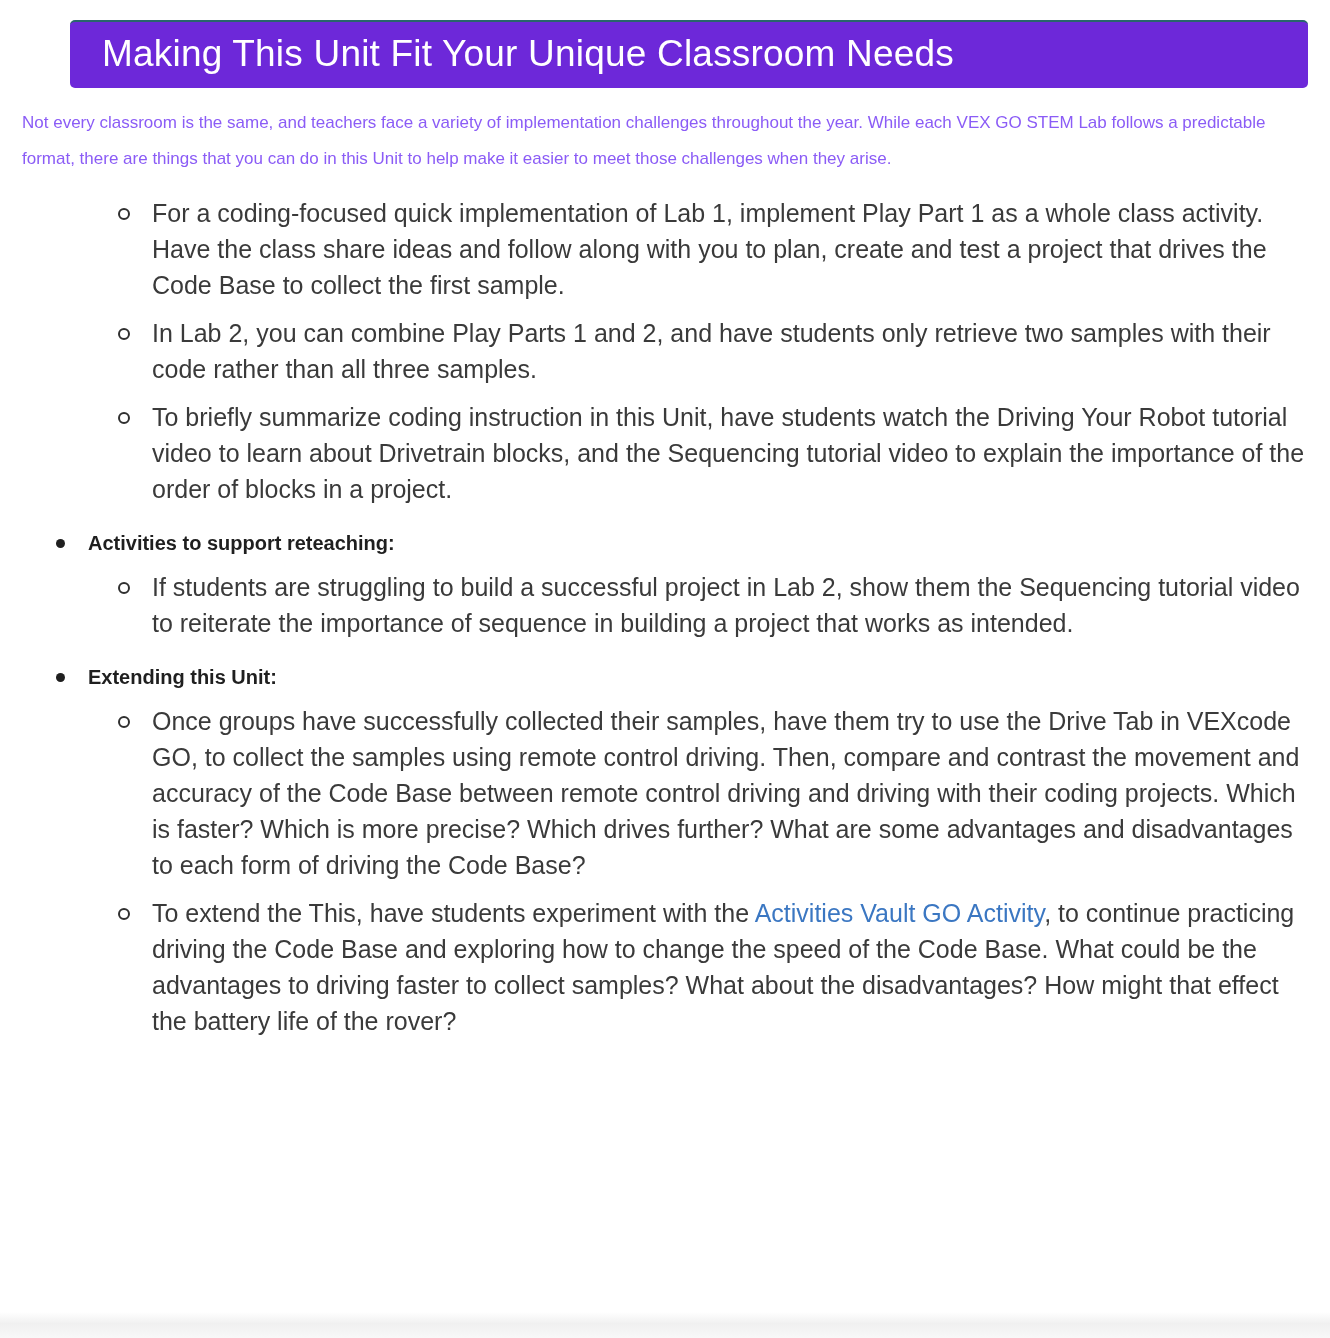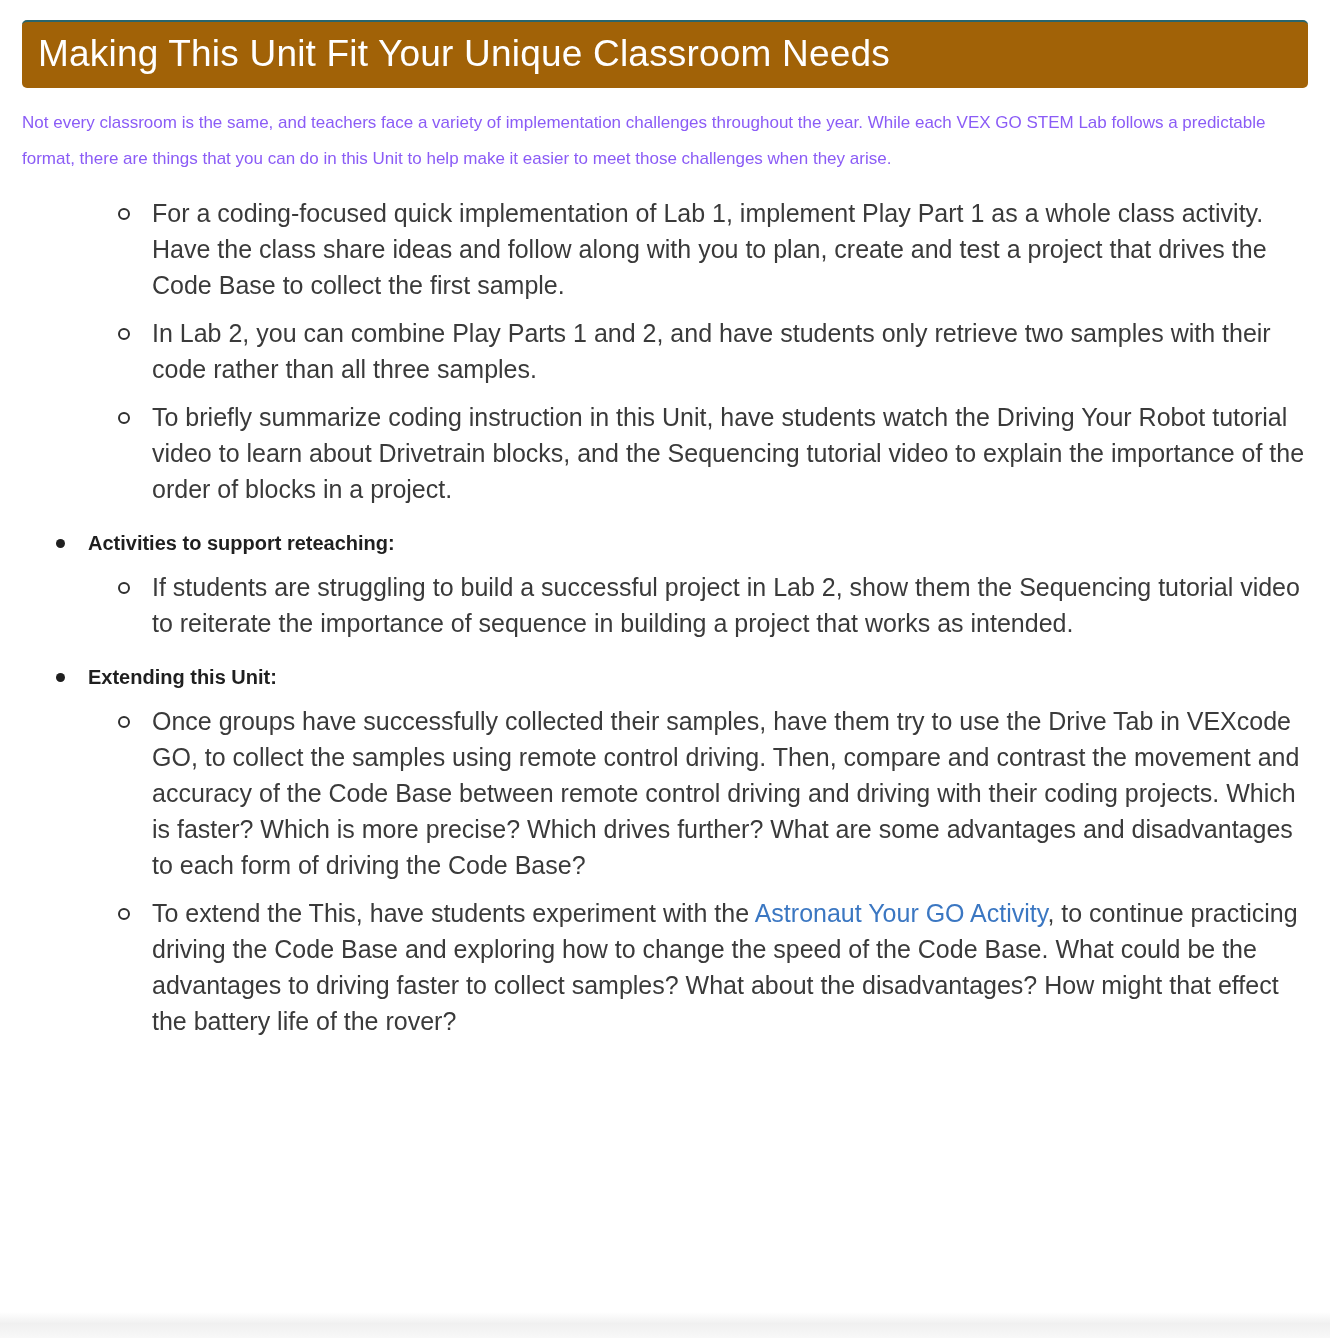--- a/index.html
+++ b/index.html
@@ -14,29 +14,30 @@
     overflow: hidden;
     position: relative;
   }
   .page {
     width: 1330px;
     padding: 20px 22px 0 22px;
     box-sizing: border-box;
     color: #3a3a3a;
   }
   .title-bar {
-    background: #a16207;
+    background: #6d28d9;
     border-top: 2px solid #29656d;
     color: #ffffff;
     font-size: 37px;
     font-weight: 400;
     line-height: 48px;
-    padding: 8px 28px 10px 16px;
+    padding: 8px 28px 10px 32px;
     border-radius: 5px;
     letter-spacing: 0.2px;
+    margin-left: 48px;
   }
   .intro {
     font-size: 17px;
     line-height: 36px;
     color: #8b5cf6;
   }
   .section { margin-top: 18px; }
   .section-heading {
     position: relative;
     padding-left: 66px;
@@ -139,20 +140,20 @@
       <span class="bullet-disc"></span>
       <span>Extending this Unit:</span>
     </div>
     <ul class="sub">
       <li>
         <span class="bullet-ring"></span>
         <span>Once groups have successfully collected their samples, have them try to use the Drive Tab in VEXcode GO, to collect the samples using remote control driving. Then, compare and contrast the movement and accuracy of the Code Base between remote control driving and driving with their coding projects. Which is faster? Which is more precise? Which drives further? What are some advantages and disadvantages to each form of driving the Code Base?</span>
       </li>
       <li>
         <span class="bullet-ring"></span>
-        <span>To extend the This, have students experiment with the </span><a class="text-link">Astronaut Your GO Activity</a><span>, to continue practicing driving the Code Base and exploring how to change the speed of the Code Base. What could be the advantages to driving faster to collect samples? What about the disadvantages? How might that effect the battery life of the rover?</span>
+        <span>To extend the This, have students experiment with the </span><a class="text-link">Activities Vault GO Activity</a><span>, to continue practicing driving the Code Base and exploring how to change the speed of the Code Base. What could be the advantages to driving faster to collect samples? What about the disadvantages? How might that effect the battery life of the rover?</span>
       </li>
     </ul>
   </div>
 
 </div>
 
 <div class="bottom-strip"></div>
 
 </body></html>

